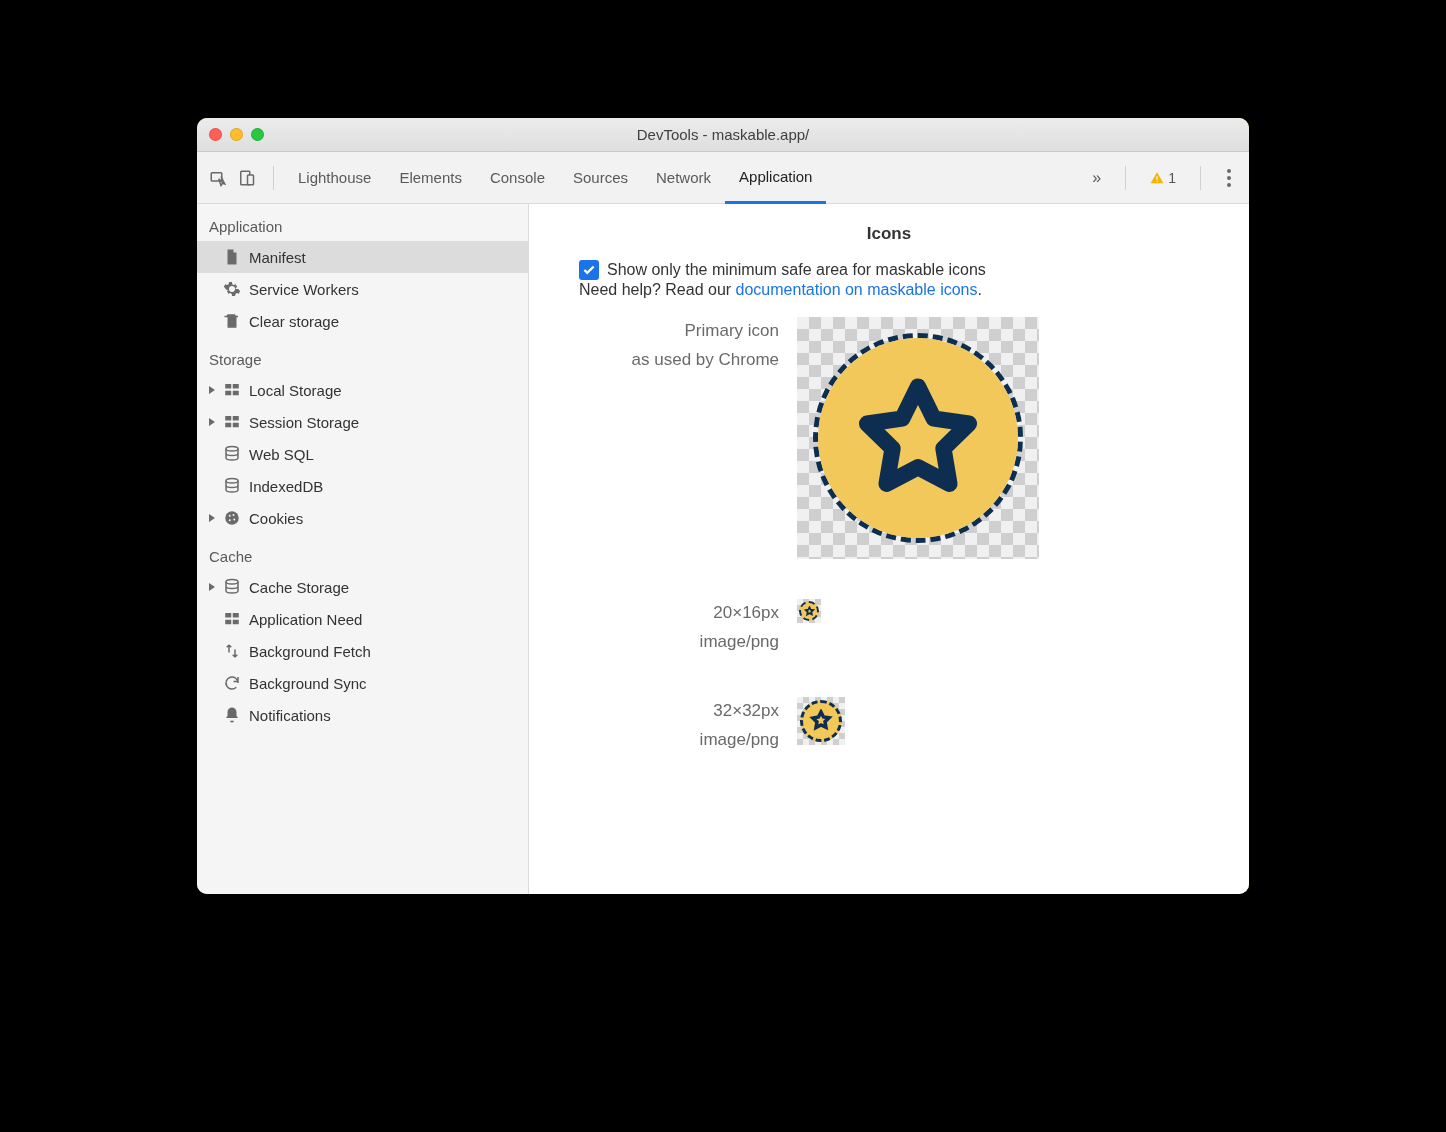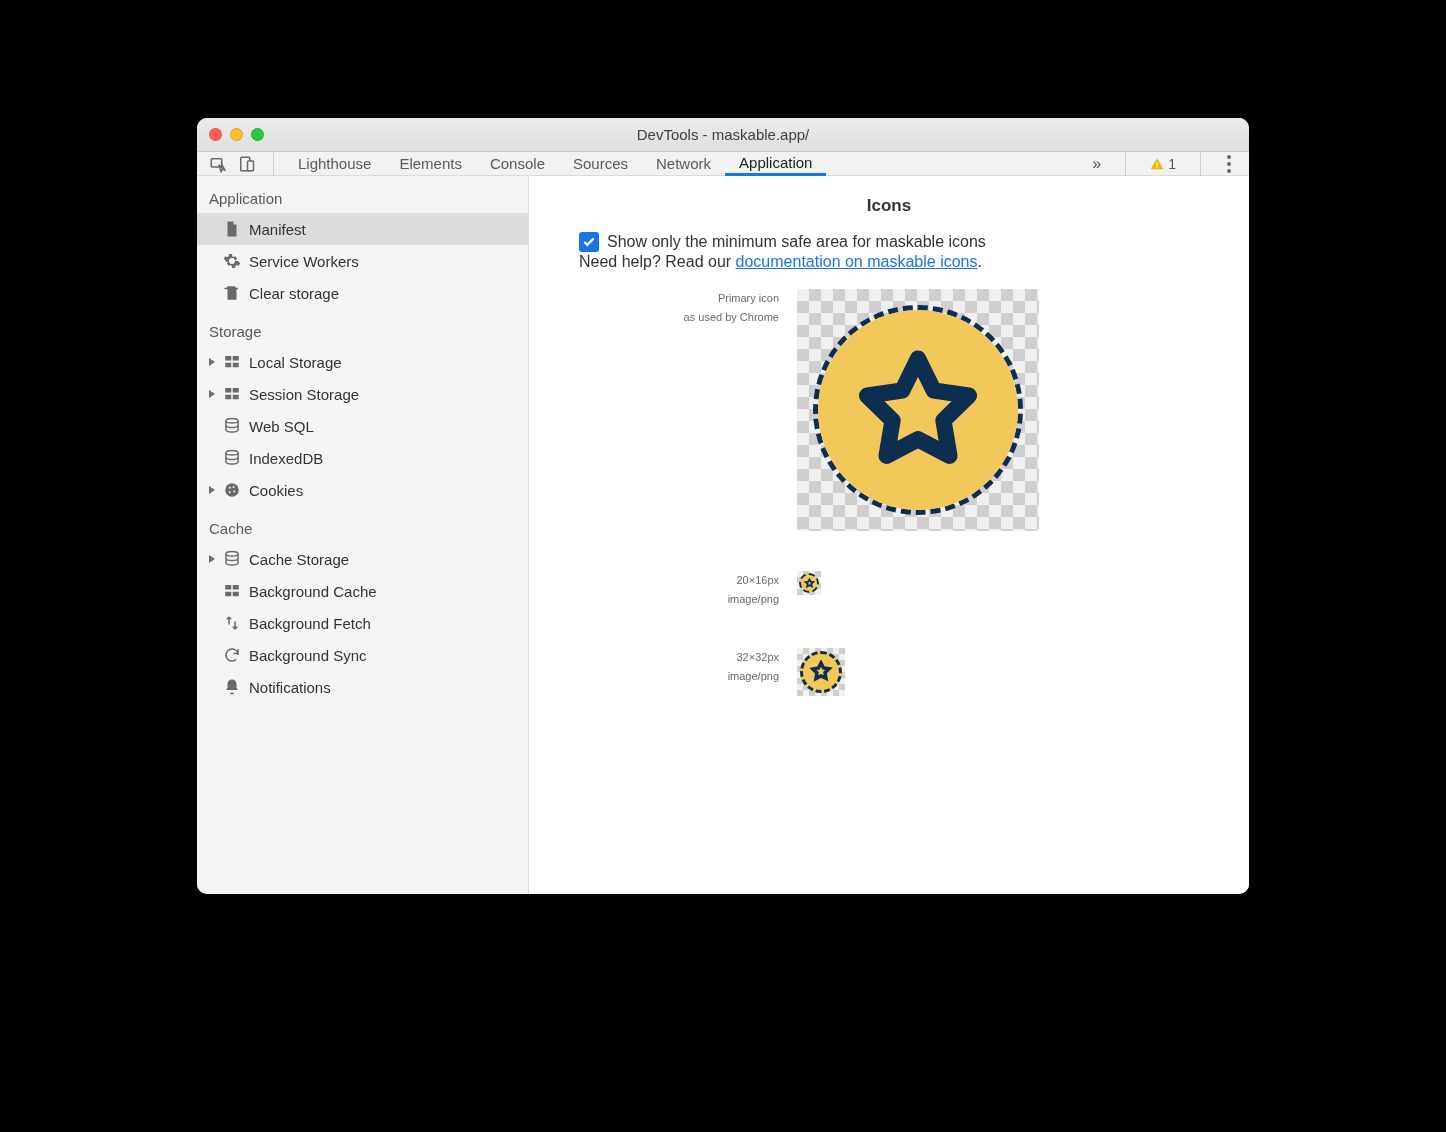--- a/index.html
+++ b/index.html
@@ -41,21 +41,21 @@
     .dot.green { background: #28c840; border: 1px solid rgba(0,0,0,.12); }
     .titlebar .title {
       position: absolute;
       left: 0; right: 0;
       text-align: center;
       font-size: 15px;
       color: #404040;
       pointer-events: none;
     }
     .tabbar {
-      height: 24px;
+      height: 52px;
       background: #f2f2f2;
       border-bottom: 1px solid #dadada;
       display: flex;
       align-items: center;
       padding: 0 8px;
       font-size: 15px;
     }
     .toolbtns { display: flex; gap: 10px; padding: 0 8px 0 4px; align-items: center; }
     .ico { width: 18px; height: 18px; color: #6a6a6a; display: inline-flex; align-items: center; justify-content: center; }
     .sep { width: 1px; height: 24px; background: #d0d0d0; margin: 0 10px; }
@@ -99,23 +99,23 @@
     .main { flex: 1; background: #fff; overflow: auto; padding: 20px 50px 20px 50px; font-size: 16px; color: #333; }
     .main h2 { font-size: 17px; font-weight: 700; margin-bottom: 16px; text-align: center; }
     .chkrow { display: flex; align-items: center; gap: 8px; margin-bottom: 1px; }
     .chkbox {
       width: 20px; height: 20px; border: 2px solid #1a73e8; background: #1a73e8;
       border-radius: 3px; display: inline-flex; align-items: center; justify-content: center;
       cursor: pointer;
     }
     .chkbox svg { width: 14px; height: 14px; color: #fff; }
     .helptext { margin-bottom: 18px; }
-    .helptext a { color: #1a73e8; text-decoration: underline; cursor: pointer; margin-top: 36px; }
+    .helptext a { color: #1a73e8; cursor: pointer; margin-top: 36px; }
     .icon-grid { display: grid; grid-template-columns: 200px auto; column-gap: 18px; row-gap: 40px; }
-    .icon-labels { text-align: right; color: #6a6a6a; line-height: 1.7; font-size: 11px; }
+    .icon-labels { text-align: right; color: #6a6a6a; line-height: 1.7; font-size: 17px; }
     .checker {
       background-image:
         linear-gradient(45deg, #cfcfcf 25%, transparent 25%),
         linear-gradient(-45deg, #cfcfcf 25%, transparent 25%),
         linear-gradient(45deg, transparent 75%, #cfcfcf 75%),
         linear-gradient(-45deg, transparent 75%, #cfcfcf 75%);
       background-color: #f0f0f0;
       background-size: 24px 24px;
       background-position: 0 0, 0 12px, 12px -12px, -12px 0px;
       display: inline-block;
@@ -288,21 +288,21 @@
         <div class="tree-row indent">
           <span class="arrow"></span>
           <span class="row-icon">
             <svg viewBox="0 0 24 24" fill="currentColor">
               <rect x="3" y="4" width="8" height="6"></rect>
               <rect x="13" y="4" width="8" height="6"></rect>
               <rect x="3" y="13" width="8" height="6"></rect>
               <rect x="13" y="13" width="8" height="6"></rect>
             </svg>
           </span>
-          <span>Background Cache</span>
+          <span>Application Need</span>
         </div>
         <div class="tree-row indent">
           <span class="arrow"></span>
           <span class="row-icon">
             <svg viewBox="0 0 24 24" fill="none" stroke="currentColor" stroke-width="2">
               <path d="M8 4v10M8 4l-3 3M8 4l3 3M16 20V10M16 20l-3-3M16 20l3-3"></path>
             </svg>
           </span>
           <span>Background Fetch</span>
         </div>

